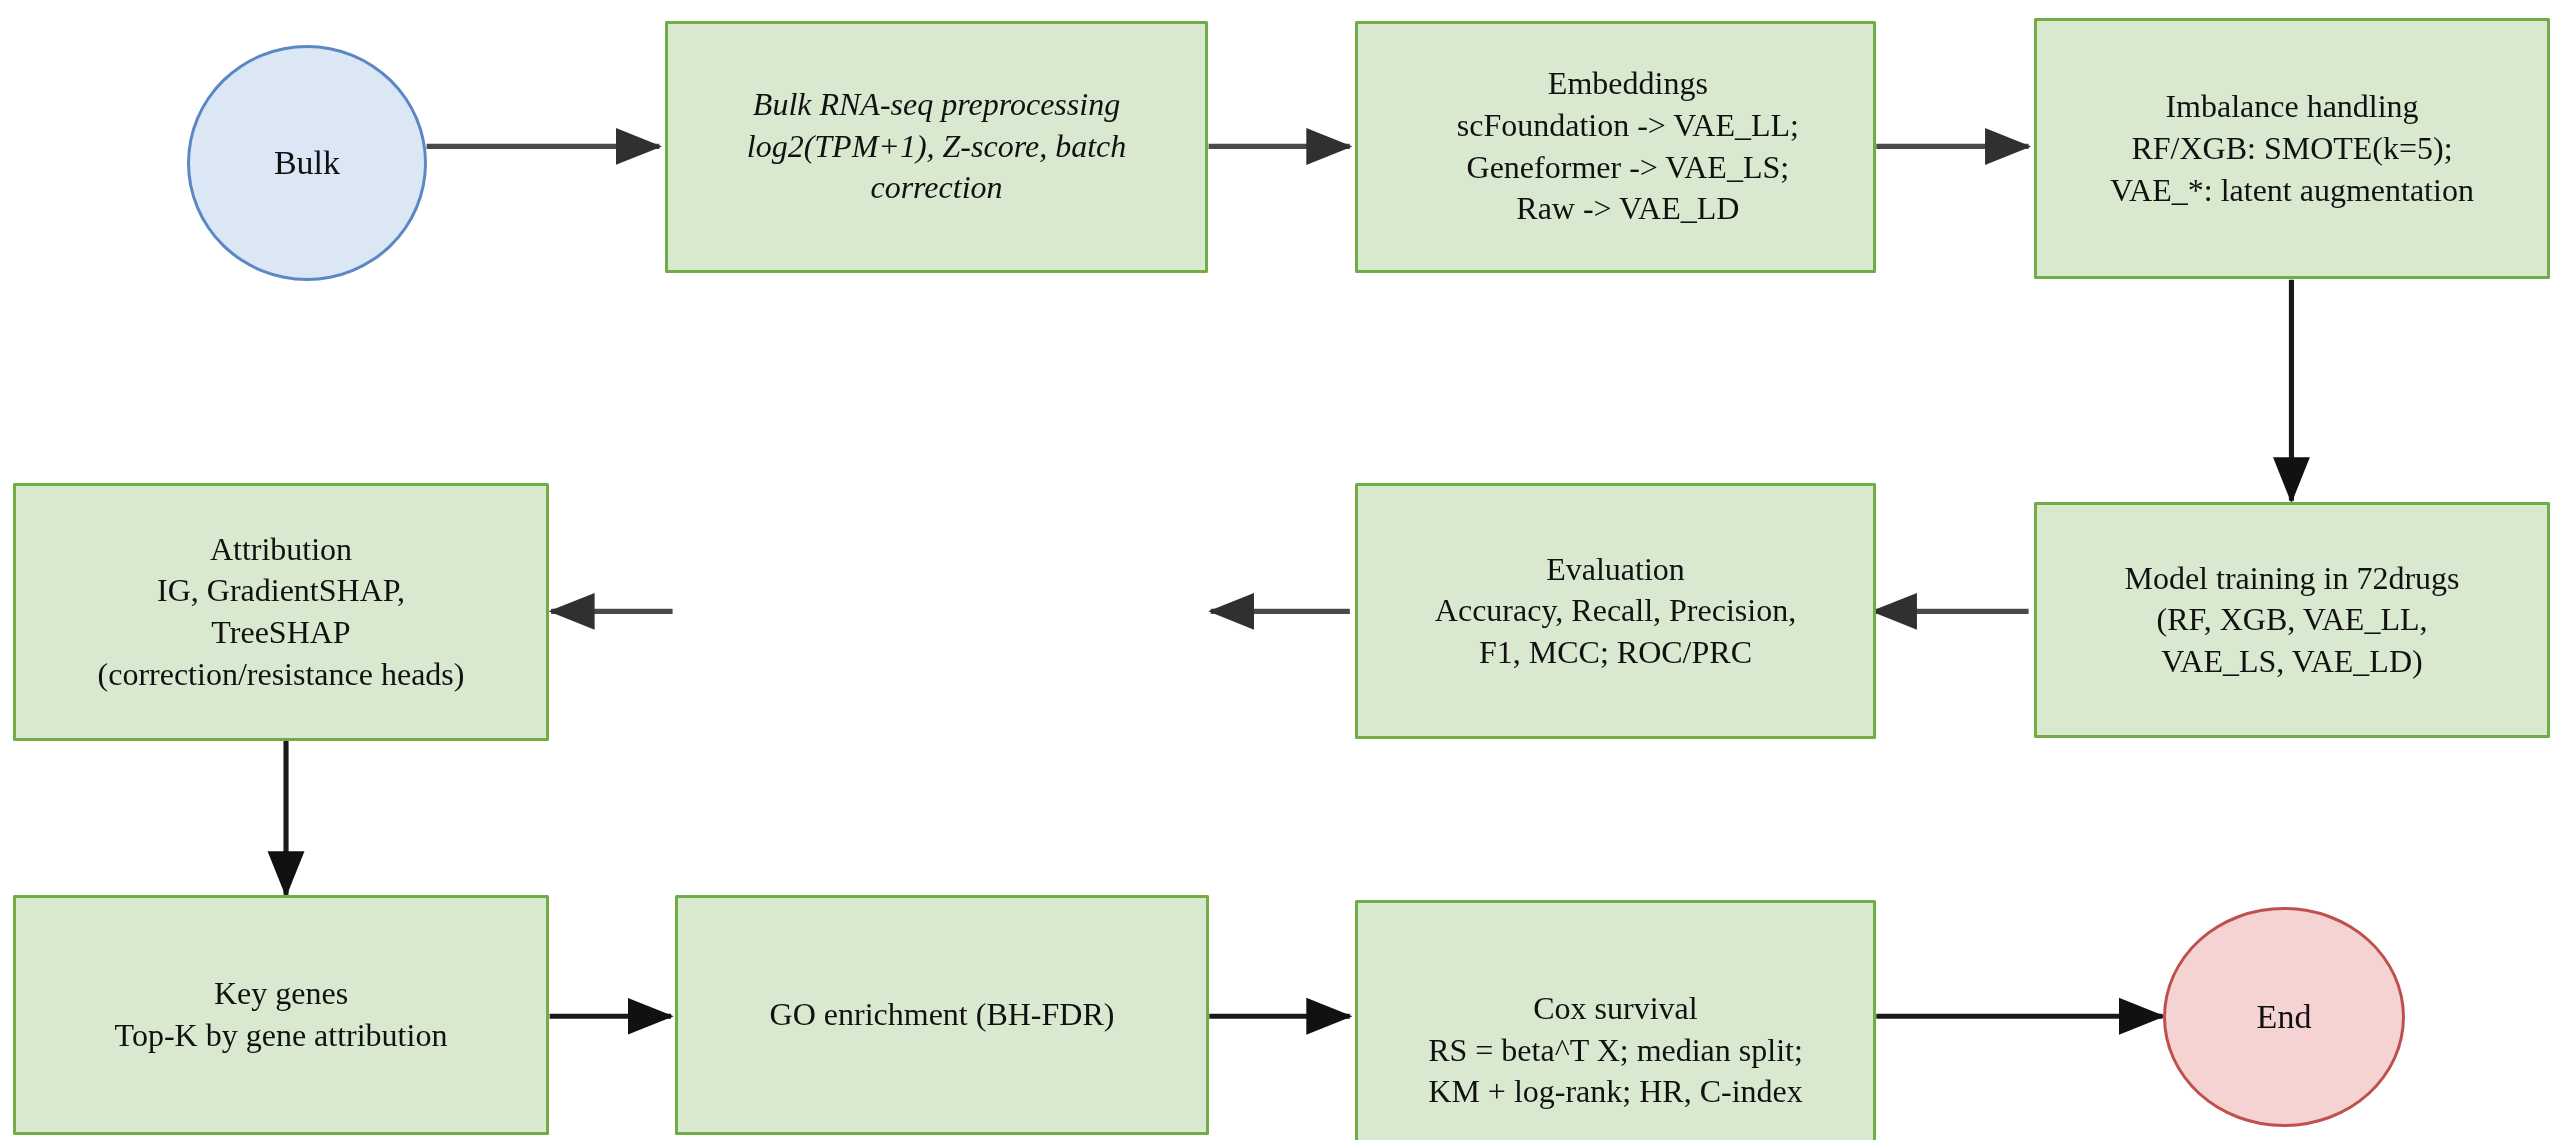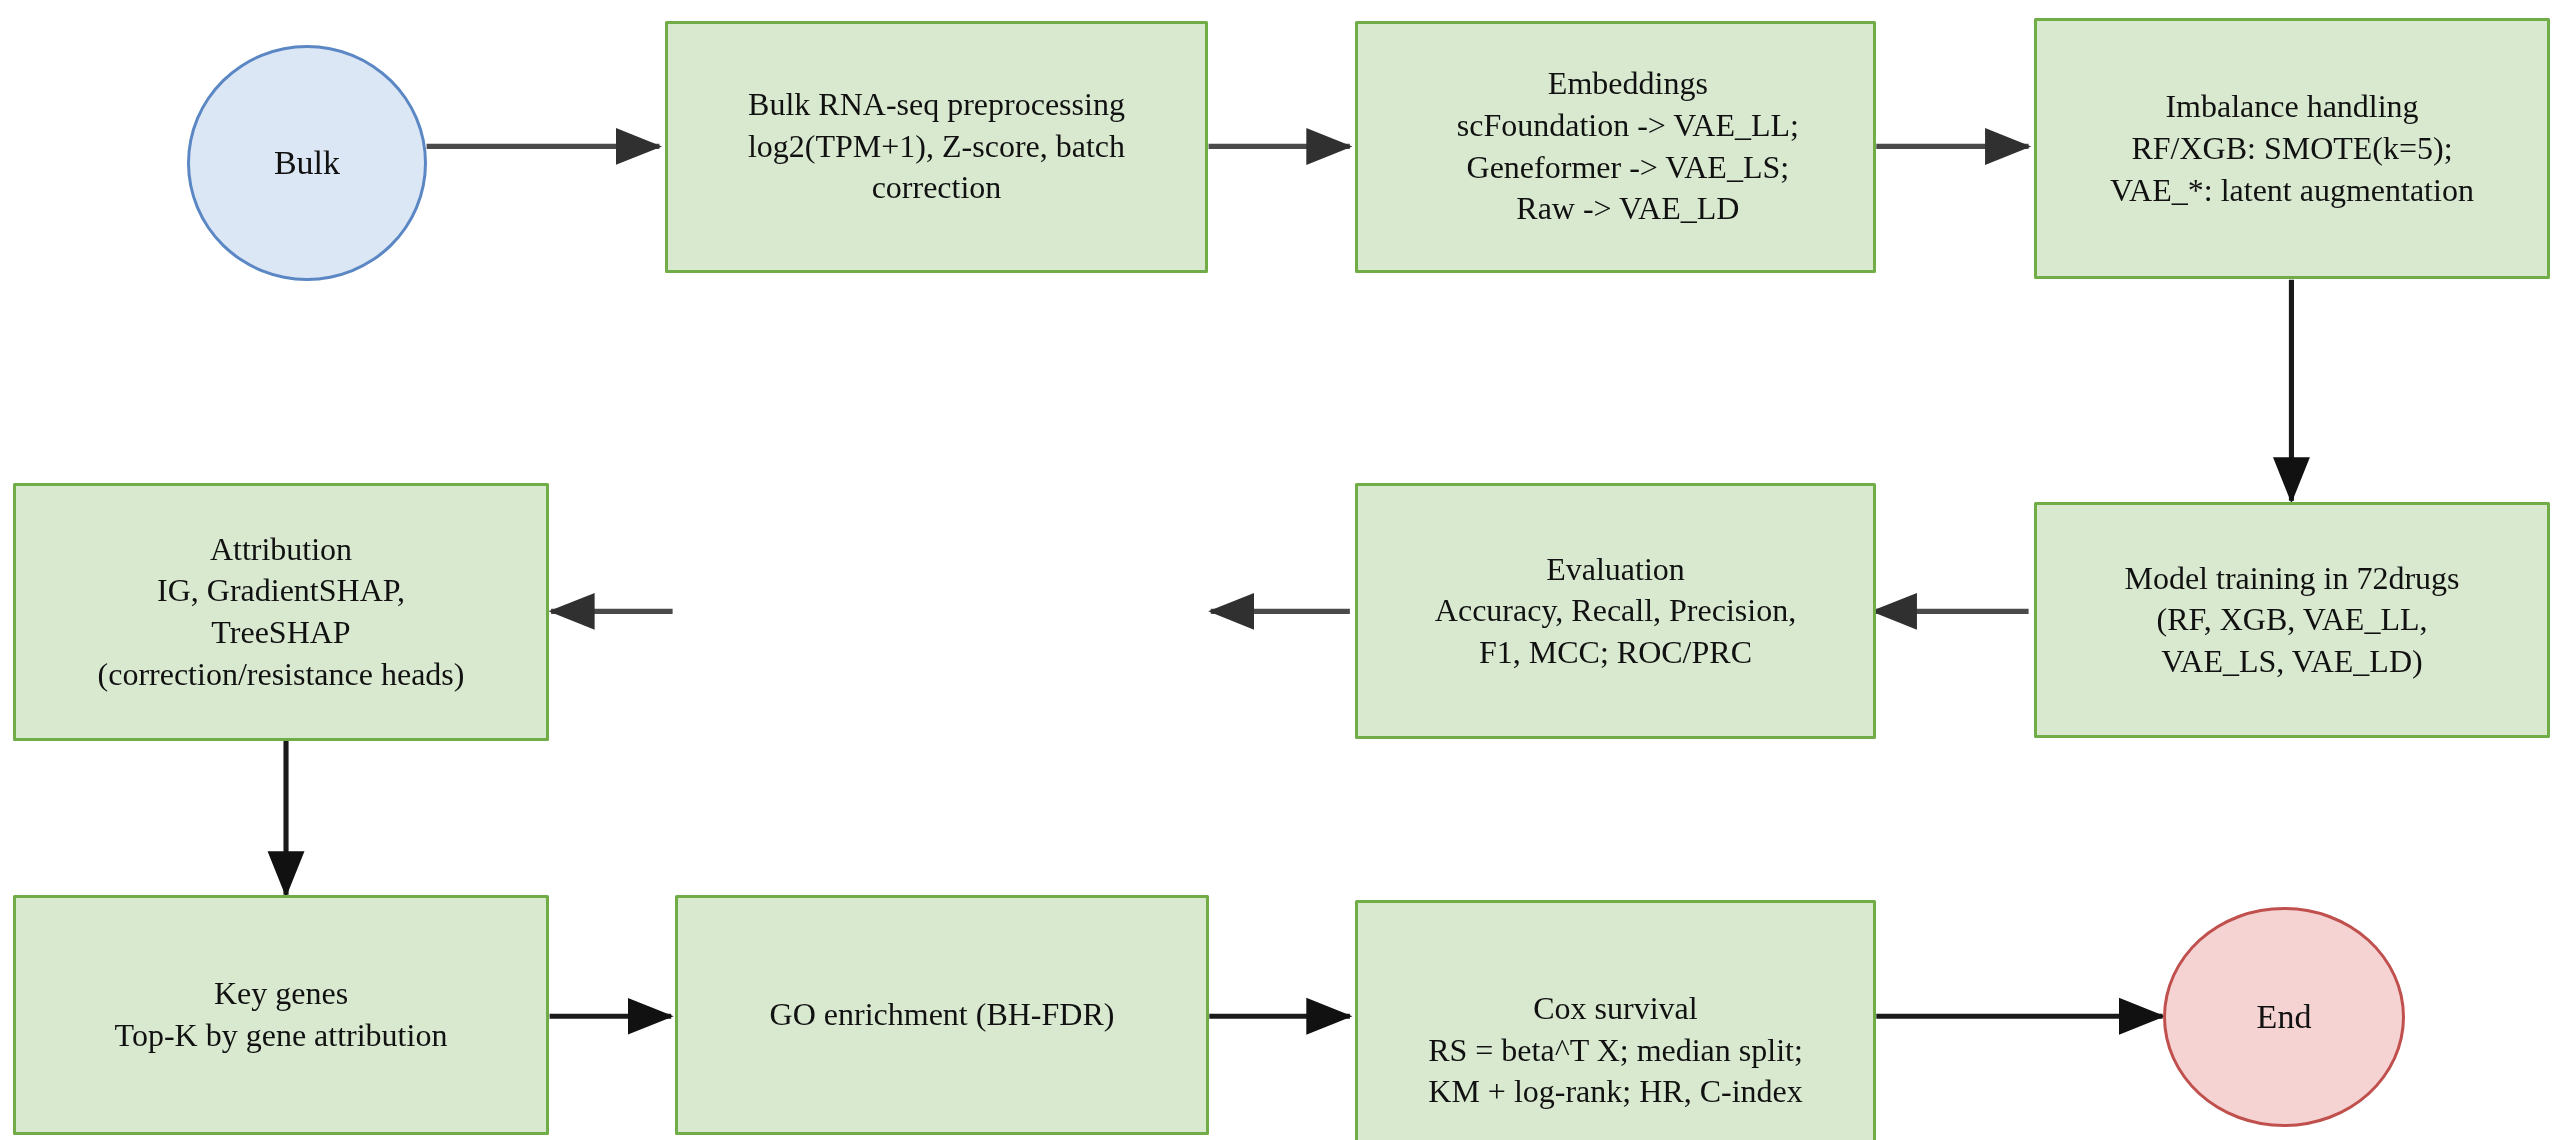--- a/index.html
+++ b/index.html
@@ -95,21 +95,21 @@
 
     <line class="edge-line-dark" x1="750" y1="1388" x2="916" y2="1388" marker-end="url(#arrowDark)"></line>
 
     <line class="edge-line-dark" x1="1651" y1="1388" x2="1843" y2="1388" marker-end="url(#arrowDark)"></line>
 
     <line class="edge-line-dark" x1="2562" y1="1388" x2="2953" y2="1388" marker-end="url(#arrowDark)"></line>
   </svg>
 
   <div class="node terminator-start" style="left:187px; top:45px; width:240px; height:236px; font-size:34px;">Bulk</div>
 
-  <div class="node proc" style="left:665px; top:20.5px; width:543px; height:252px;">Bulk RNA-seq preprocessing
+  <div class="node proc" style="left:665px; top:20.5px; width:543px; height:252px;font-style:italic;">Bulk RNA-seq preprocessing
 log2(TPM+1), Z-score, batch
 correction</div>
 
   <div class="node proc" style="left:1355px; top:20.5px; width:521px; height:252px;padding-left:32px;">Embeddings
 scFoundation -&gt; VAE_LL;
 Geneformer -&gt; VAE_LS;
 Raw -&gt; VAE_LD</div>
 
   <div class="node proc" style="left:2034px; top:18.3px; width:516px; height:261px;">Imbalance handling
 RF/XGB: SMOTE(k=5);

